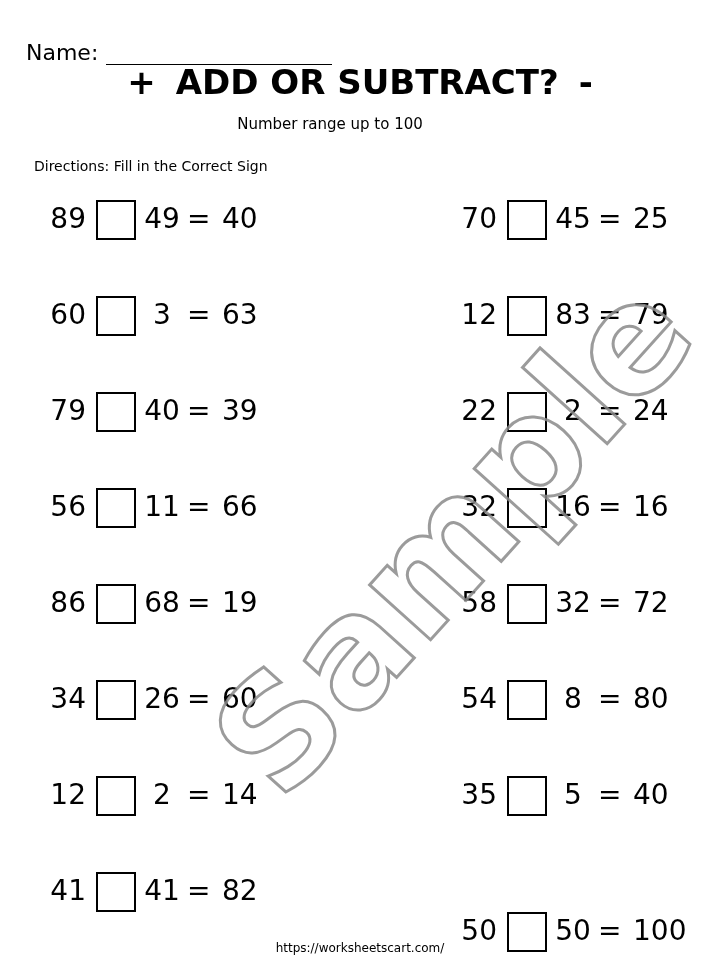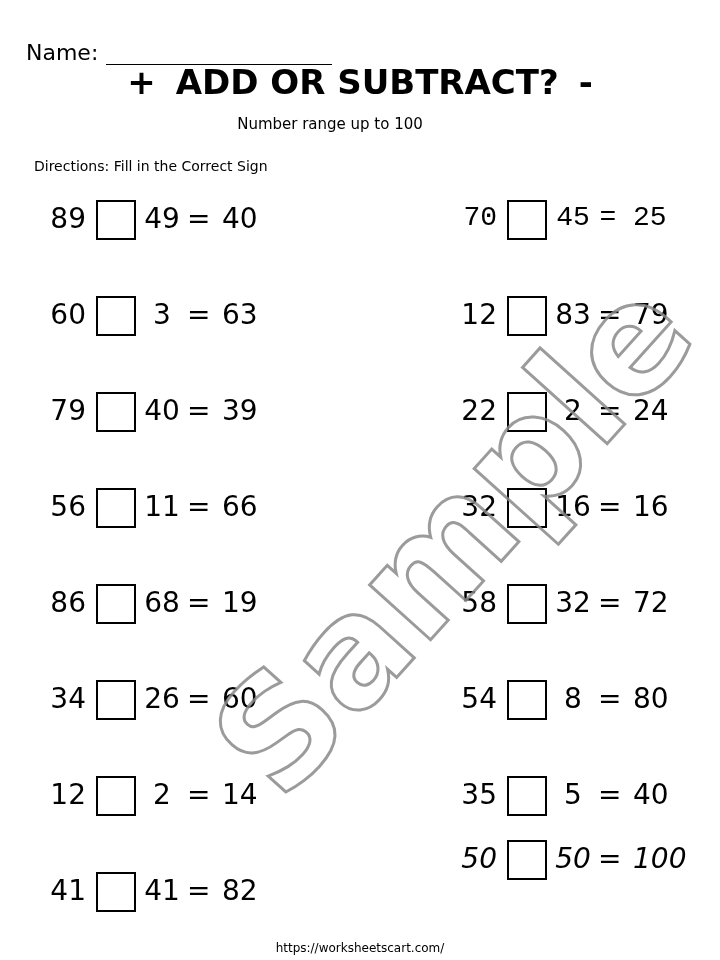--- a/index.html
+++ b/index.html
@@ -88,21 +88,21 @@
       <span class="eq" style="left:143px">=</span>
       <span class="r" style="left:178px">14</span>
     </div>
     <div class="problem" style="left: 44px; top: 872px; width: 250px;">
       <span class="a" style="left:-4px">41</span>
       <div class="box" style="left:52px"></div>
       <span class="b" style="left:96px">41</span>
       <span class="eq" style="left:143px">=</span>
       <span class="r" style="left:178px">82</span>
     </div>
-    <div class="problem" style="left: 455px; top: 200px; width: 250px; font-family: Liberation Mono, monospace;">
+    <div class="problem" style="left: 455px; top: 200px; width: 250px;">
       <span class="a" style="left:-4px">70</span>
       <div class="box" style="left:52px"></div>
       <span class="b" style="left:96px">45</span>
       <span class="eq" style="left:143px">=</span>
       <span class="r" style="left:178px">25</span>
     </div>
     <div class="problem" style="left: 455px; top: 296px; width: 250px;">
       <span class="a" style="left:-4px">12</span>
       <div class="box" style="left:52px"></div>
       <span class="b" style="left:96px">83</span>
@@ -137,21 +137,21 @@
       <span class="eq" style="left:143px">=</span>
       <span class="r" style="left:178px">80</span>
     </div>
     <div class="problem" style="left: 455px; top: 776px; width: 250px;">
       <span class="a" style="left:-4px">35</span>
       <div class="box" style="left:52px"></div>
       <span class="b" style="left:96px">5</span>
       <span class="eq" style="left:143px">=</span>
       <span class="r" style="left:178px">40</span>
     </div>
-    <div class="problem" style="left: 455px; top: 840px; width: 250px; font-style: italic;">
+    <div class="problem" style="left: 455px; top: 912px; width: 250px;">
       <span class="a" style="left:-4px">50</span>
       <div class="box" style="left:52px"></div>
       <span class="b" style="left:96px">50</span>
       <span class="eq" style="left:143px">=</span>
       <span class="r" style="left:178px">100</span>
     </div>
   </div>
 
 <div class="watermark">Sample</div>
 

